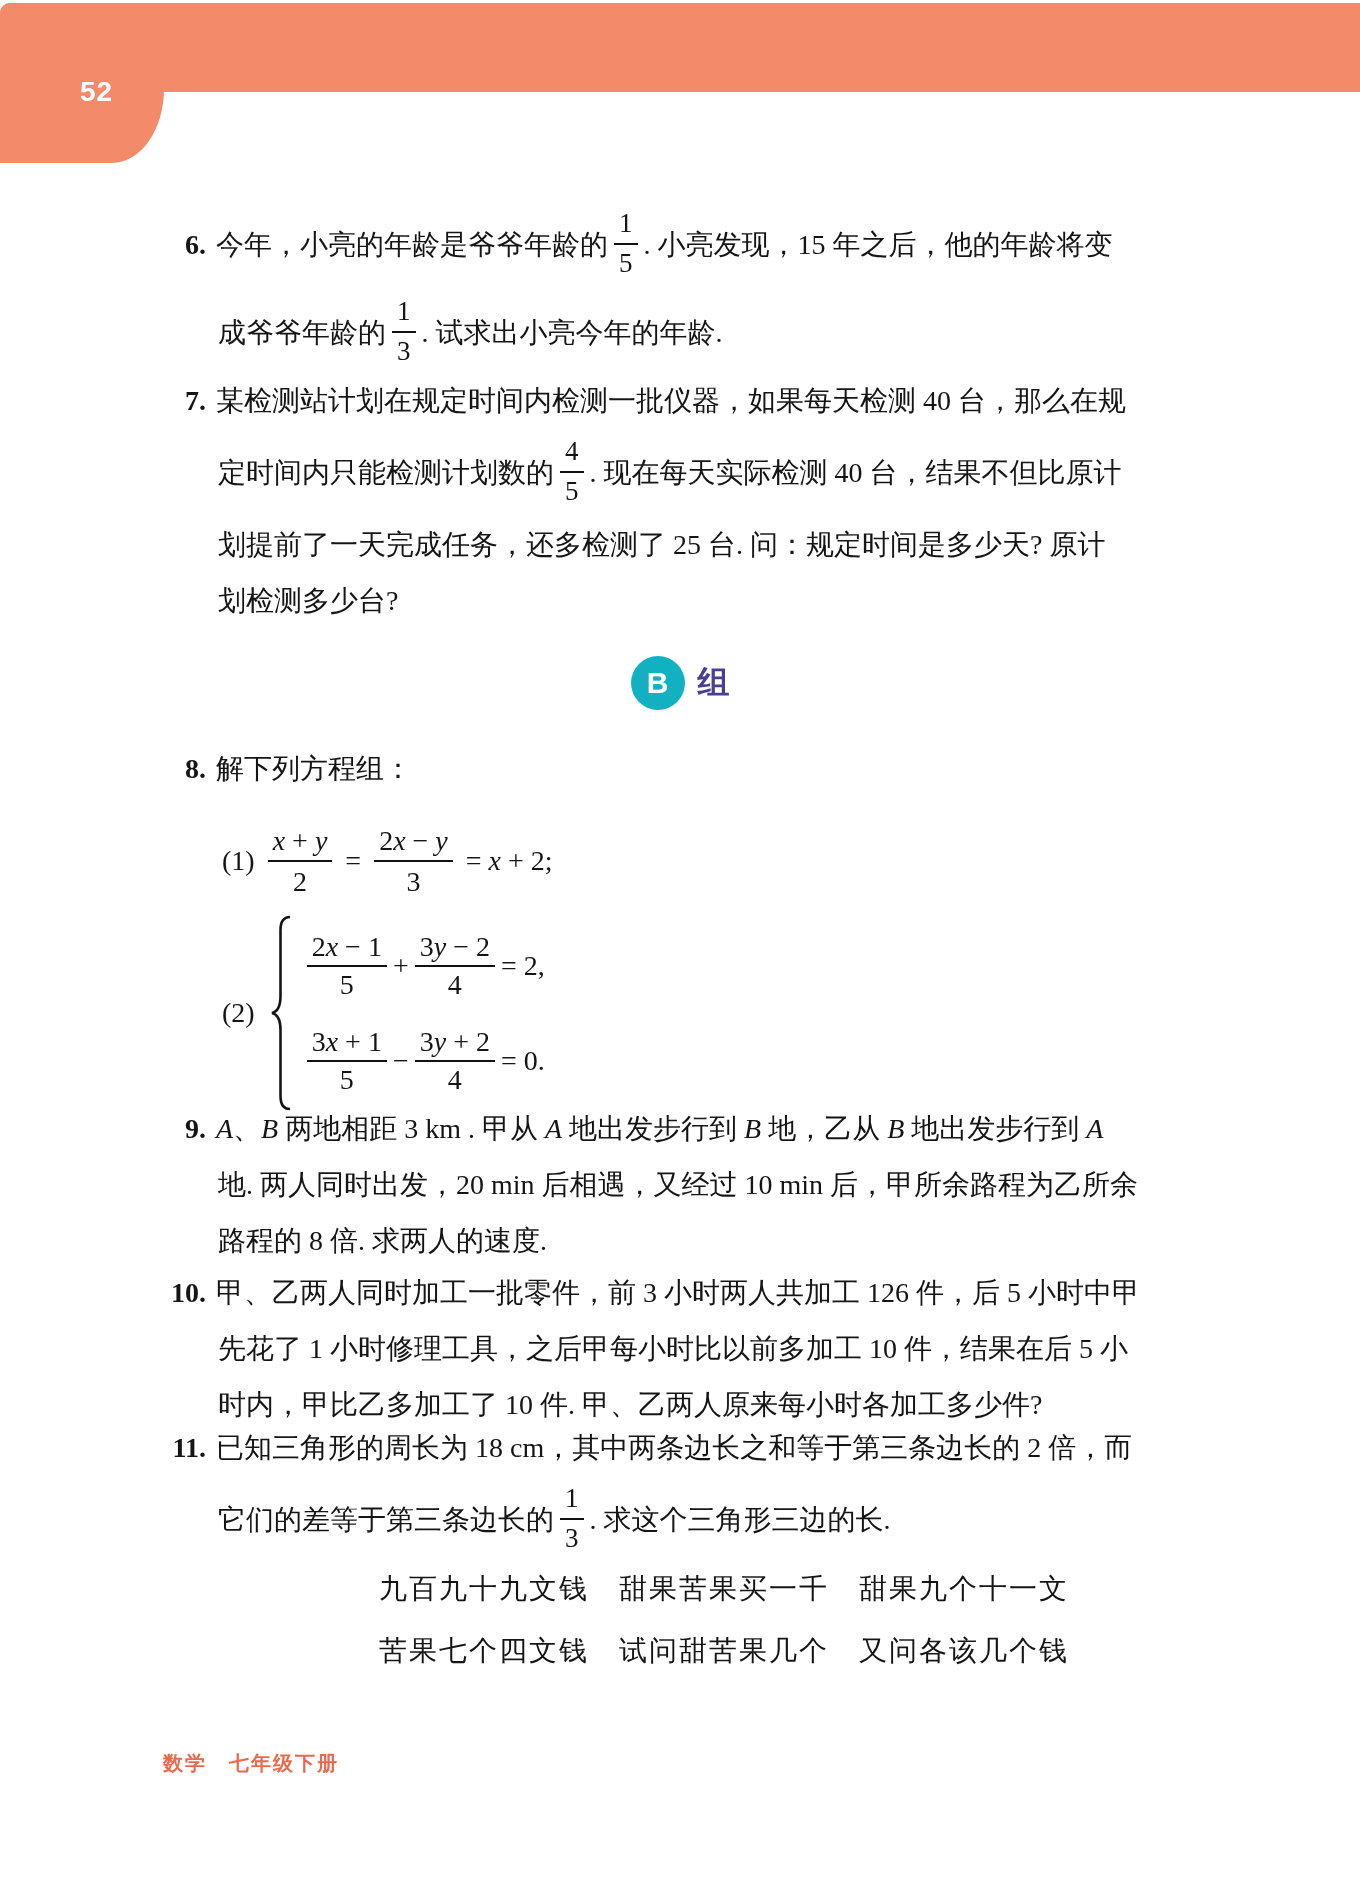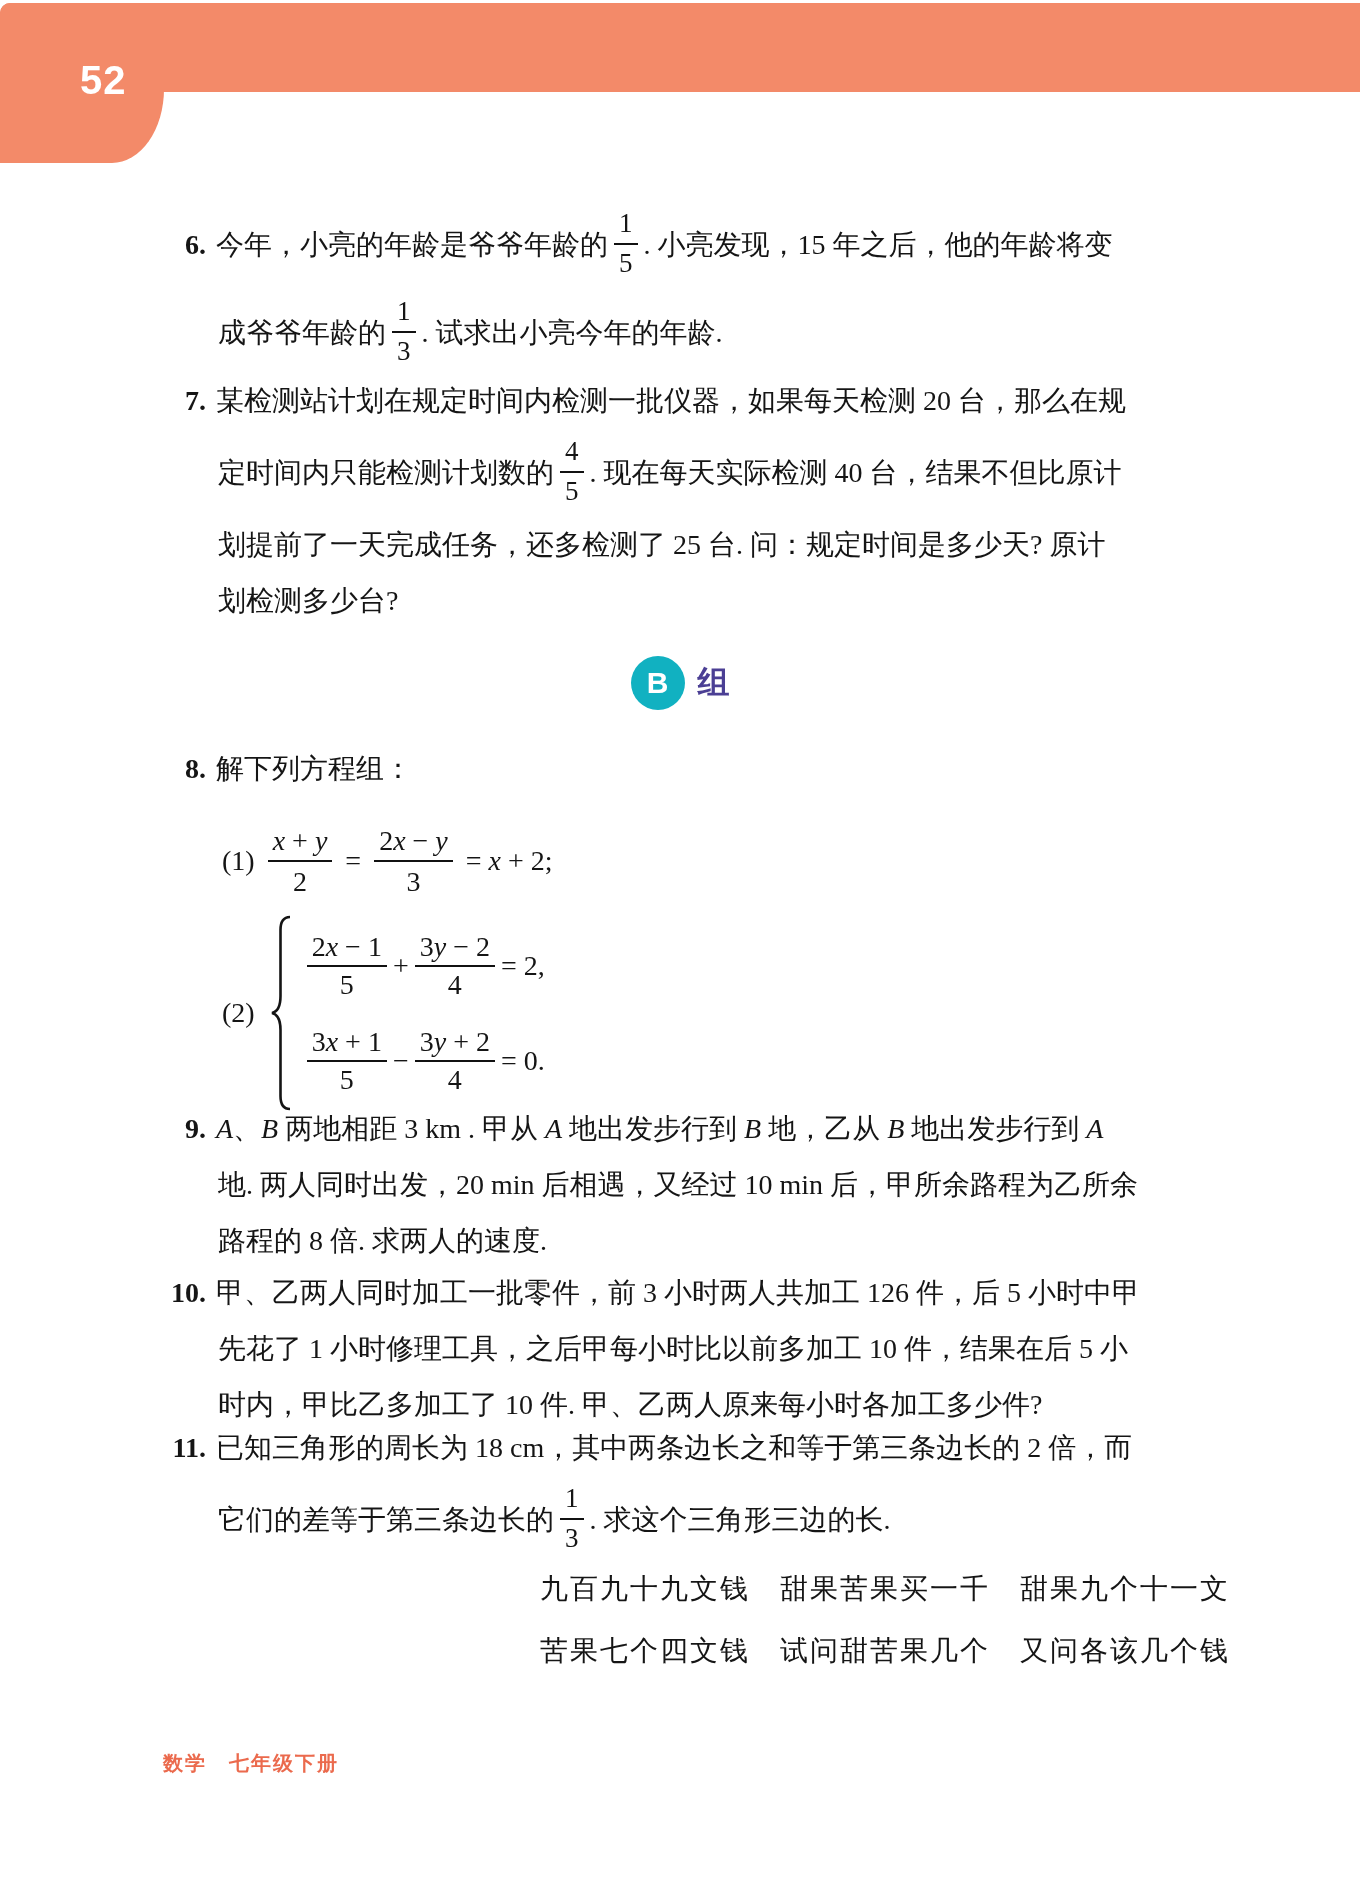--- a/index.html
+++ b/index.html
@@ -7,34 +7,34 @@
     width:1360px; height:1885px; position:relative; background:#ffffff;
     font-family:"Liberation Serif","DejaVu Serif",serif;
     color:var(--text,#151515); overflow:hidden;
   }
   
   .band { position:absolute; top:3px; left:0; right:0; height:89px;
           background:var(--band,#f38a69); border-top-left-radius:10px; }
   .tab  { position:absolute; top:3px; left:0; width:164px; height:160px;
           background:var(--band,#f38a69);
           border-top-left-radius:10px; border-bottom-right-radius:52px 74px; }
-  .pageno { position:absolute; left:80px; top:58px;
+  .pageno { position:absolute; left:80px; top:76px;
             font-family:"Liberation Sans",sans-serif; font-weight:bold;
-            font-size:40px; color:#ffffff; letter-spacing:1px; }
+            font-size:28px; color:#ffffff; letter-spacing:1px; }
   
   .problem { position:absolute; left:130px; right:130px; }
   .pline { display:flex; align-items:center; min-height:56px; font-size:28px; }
   .pline span { line-height:1.25; }
   .pline .t, .pline .it { white-space:pre; }
   .it { font-style:italic; }
   .num-cell { width:86px; padding-right:10px; text-align:right;
               font-weight:bold; box-sizing:border-box; flex:none; }
   .pline:not(.first) { padding-left:88px; }
   .fracline { min-height:88px; }
-  .center { justify-content:flex-end; letter-spacing:2px; }
+  .center { justify-content:center; letter-spacing:2px; }
   .tall { min-height:62px; }
   
   .frac { display:inline-flex; flex-direction:column; align-items:center;
           margin:0 6px; flex:none; }
   .fnum, .fden { font-size:27px; line-height:1.12 !important; padding:0 5px;
                  display:flex; }
   .fnum span, .fden span { white-space:pre; }
   .fbar { align-self:stretch; height:0; border-top:2.2px solid #111; margin:2px 0; }
   
   .eq { min-height:105px; margin-top:12px; padding-left:92px !important; }
@@ -104,21 +104,21 @@
           <span class="fden">
             <span class="t">3</span>
           </span>
         </span>
         <span class="t">. 试求出小亮今年的年龄.</span>
       </div>
     </div>
     <div class="problem" id="p7">
       <div class="pline first">
         <span class="num-cell">7.</span>
-        <span class="t">某检测站计划在规定时间内检测一批仪器，如果每天检测 20 台，那么在规</span>
+        <span class="t">某检测站计划在规定时间内检测一批仪器，如果每天检测 40 台，那么在规</span>
       </div>
       <div class="pline fracline">
         <span class="t">定时间内只能检测计划数的</span>
         <span class="frac">
           <span class="fnum">
             <span class="t">4</span>
           </span>
           <span class="fbar"></span>
           <span class="fden">
             <span class="t">5</span>

